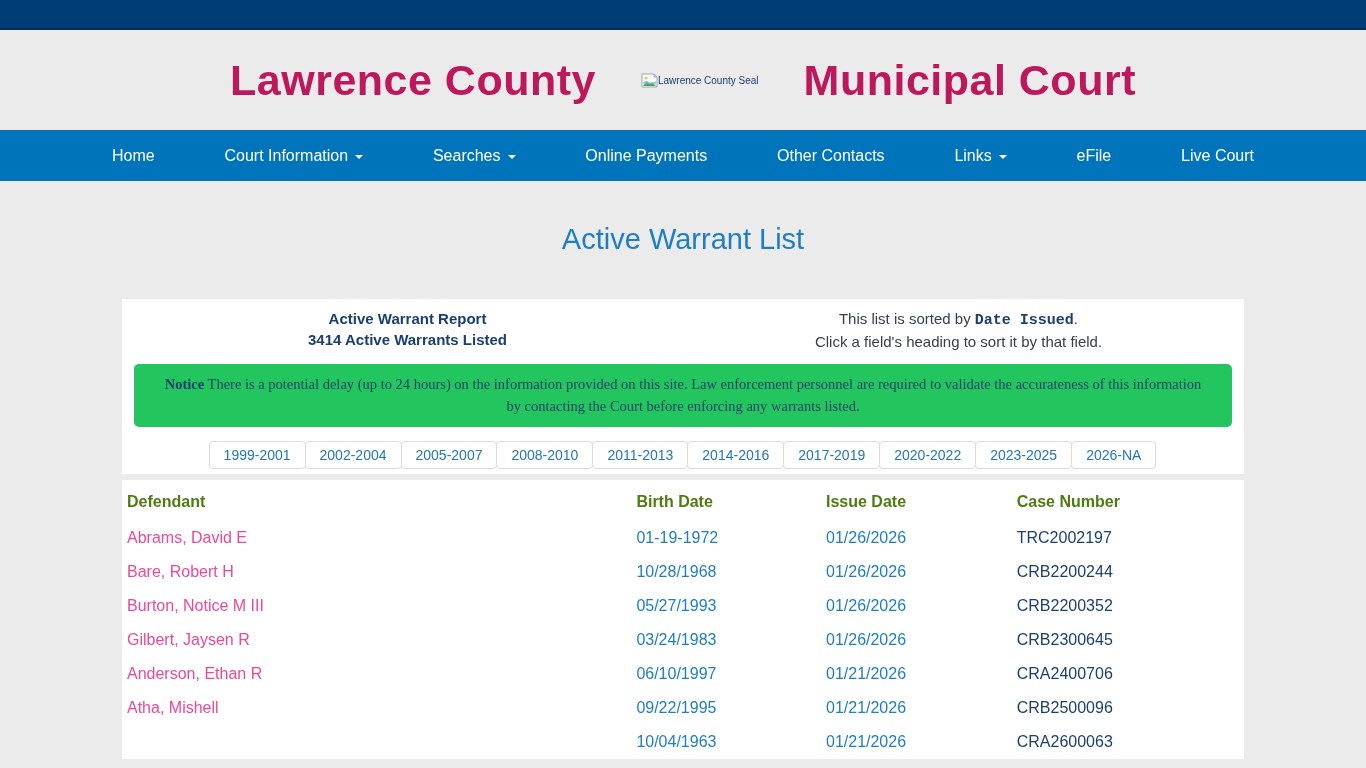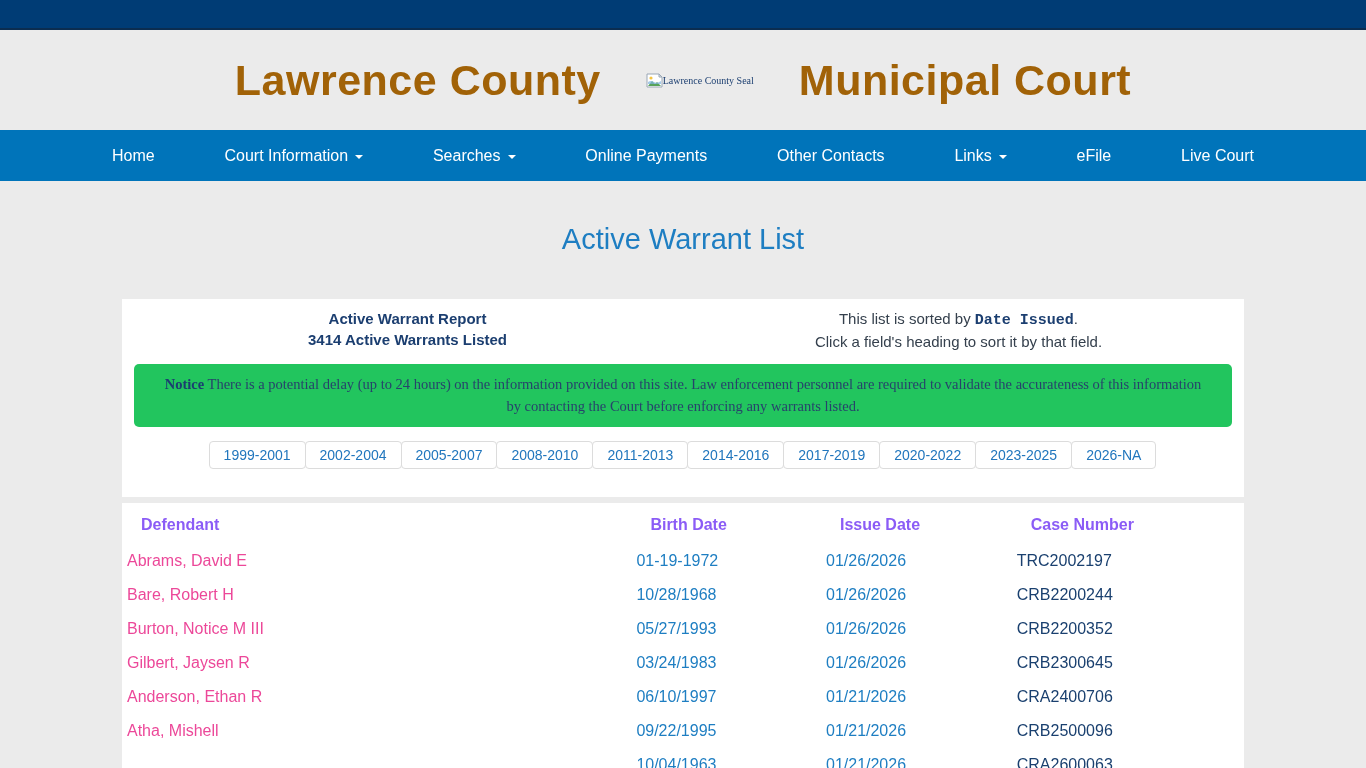--- a/index.html
+++ b/index.html
@@ -2,54 +2,54 @@
 <html><head>
 <meta charset="utf-8">
 <style>
   * { margin:0; padding:0; box-sizing:border-box; }
   html,body { width:1366px; height:768px; overflow:hidden; }
   body { font-family:"Liberation Sans", sans-serif; background:#ebebeb; }
 
   .topbar { height:30px; background:#003c75; border-bottom:2px solid #0b2d50; }
 
   .masthead { height:100px; display:flex; align-items:center; justify-content:center; gap:45px; }
-  .masthead .site-title { font-size:43px; font-weight:bold; color:#a16207; letter-spacing:.5px; }
-  .seal-broken { display:flex; align-items:center; gap:0; font-size:10px; color:#1b3e70;font-family:Liberation Serif, serif; }
+  .masthead .site-title { font-size:43px; font-weight:bold; color:#be185d; letter-spacing:.5px; }
+  .seal-broken { display:flex; align-items:center; gap:0; font-size:10px; color:#1b3e70; }
   .seal-broken svg { display:block; }
 
   .navbar { height:51px; background:#0074ba; display:flex; align-items:center;
             justify-content:space-between; padding:0 112px; }
   .nav-item { color:#ffffff; font-size:16px; cursor:pointer; display:flex; align-items:center; gap:7px; white-space:nowrap; }
   .caret { width:0; height:0; border-left:4px solid transparent; border-right:4px solid transparent;
            border-top:4px solid #fff; margin-top:2px; }
 
   .page-title { text-align:center; margin-top:42px; font-size:29px; font-weight:400; color:#1e7ec2; }
 
-  .card { width:1122px; margin:43px auto 0; background:#ffffff; padding:9px 10px 28px; }
+  .card { width:1122px; margin:43px auto 0; background:#ffffff; padding:9px 10px 5px; }
   .report-row { display:flex; }
   .report-col { flex:1; text-align:center; font-size:15px; line-height:21px; }
   .report-col.left { color:#1b3e70; font-weight:bold; }
   .report-col.right { color:#35404d; }
   .report-col.right b { color:#1b3e70;font-family:Liberation Mono, monospace; }
 
   .notice { margin:12px 2px 0; background:#22c55e; border-radius:5px; padding:10px 30px;
             text-align:center; font-size:14.5px; line-height:21.5px; color:#27436b;font-family:Liberation Serif, serif; }
   .notice b { color:#1b3e70; }
 
   .year-row { margin-top:14px; display:flex; justify-content:center; }
   .yr-btn { background:#fff; border:1px solid #dcdcdc; border-radius:4px; margin-left:-1px;
             padding:5px 14px; font-size:14px; color:#2176bd; font-family:"Liberation Sans",sans-serif; cursor:pointer; }
 
   .table-wrap { width:1122px; margin:6px auto 0; background:#ffffff; padding:6px 0 0; }
   table.warrants { width:100%; border-collapse:collapse; table-layout:fixed; }
   table.warrants col.c-def  { width:45.4%; }
   table.warrants col.c-bd   { width:16.9%; }
   table.warrants col.c-id   { width:17.0%; }
   table.warrants col.c-case { width:20.7%; }
-  table.warrants th { text-align:left; font-size:16px; color:#8b5cf6; padding:7px 0 10px 19px; cursor:pointer; }
+  table.warrants th { text-align:left; font-size:16px; color:#4d7c0f; padding:7px 0 10px 5px; cursor:pointer; }
   table.warrants td { font-size:16px; padding:8px 0 8px 5px; }
   td.def  a { color:#ec4899; text-decoration:none; cursor:pointer; }
   td.bd, td.id { color:#1e7ec2; }
   td.case { color:#1a406f; }
 </style>
 </head>
 <body>
 
 <div class="topbar"></div>
 

